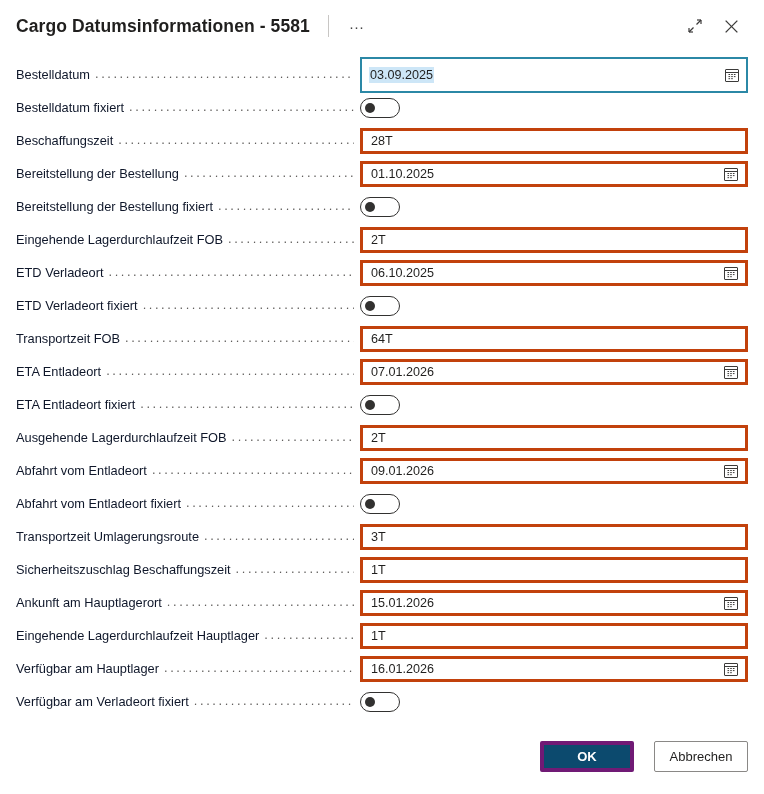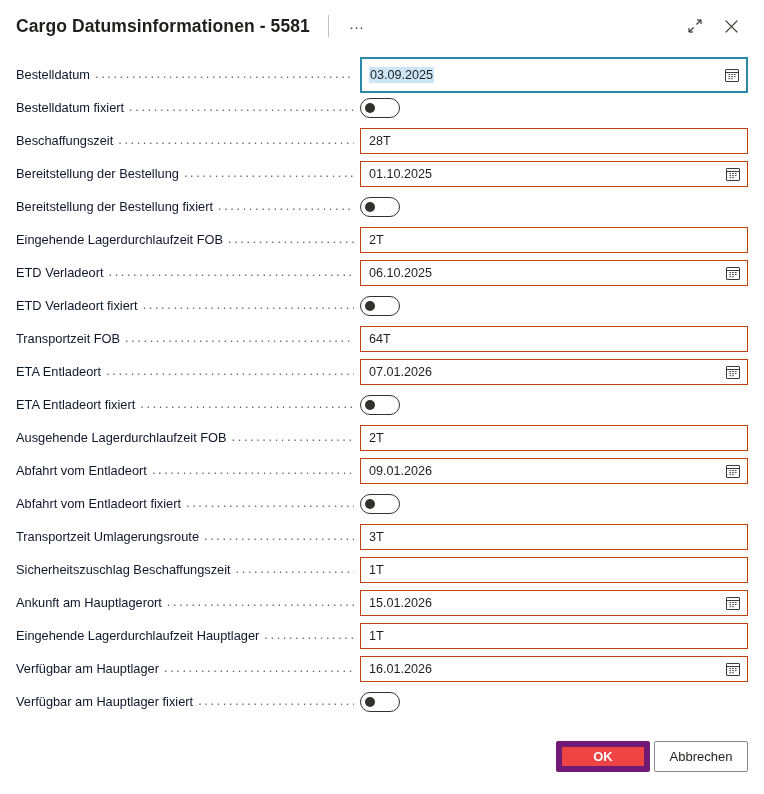--- a/index.html
+++ b/index.html
@@ -93,21 +93,21 @@
   .field-wrap {
     flex: 1 1 auto;
     display: flex;
     align-items: center;
     height: 100%;
   }
   .textbox {
     position: relative;
     width: 100%;
     height: 26px;
-    border: 1px solid #c2410c;
+    border: 3px solid #c2410c;
     background: #ffffff;
     display: flex;
     align-items: center;
     padding: 0 8px;
   }
   .textbox .val {
     font-size: 12.6px;
     color: #201f1e;
   }
   .textbox.focused {
@@ -167,24 +167,24 @@
     min-width: 94px;
     font-size: 13px;
     border-radius: 2px;
     display: flex;
     align-items: center;
     justify-content: center;
     cursor: pointer;
     user-select: none;
   }
   .btn.primary {
-    background: #ef4444;
+    background: #0c4a6e;
     color: #ffffff;
-    border: 6px solid #701a75;
-    margin-right: 4px;
+    border: 4px solid #701a75;
+    margin-right: 20px;
     font-weight: bold;
   }
   .btn.secondary {
     background: #ffffff;
     color: #201f1e;
     border: 1px solid #8a8886;
   }
 </style>
 </head>
 <body>
@@ -482,21 +482,21 @@
                 <path d="M4.5 7.5 h1.6 M7.2 7.5 h1.6 M9.9 7.5 h1.6"></path>
                 <path d="M4.5 9.6 h1.6 M7.2 9.6 h1.6 M9.9 9.6 h1.6"></path>
                 <path d="M4.5 11.7 h1.6 M7.2 11.7 h1.6"></path>
               </svg>
             </span>
           </div>
         </div>
       </div>
       <div class="row">
         <div class="label-wrap">
-          <span class="label">Verfügbar am Hauptlager fixiert</span>
+          <span class="label">Verfügbar am Verladeort fixiert</span>
           <span class="dots">................................................................................</span>
         </div>
         <div class="field-wrap">
           <div class="toggle">
             <div class="knob"></div>
           </div>
         </div>
       </div>
     </div>
 

